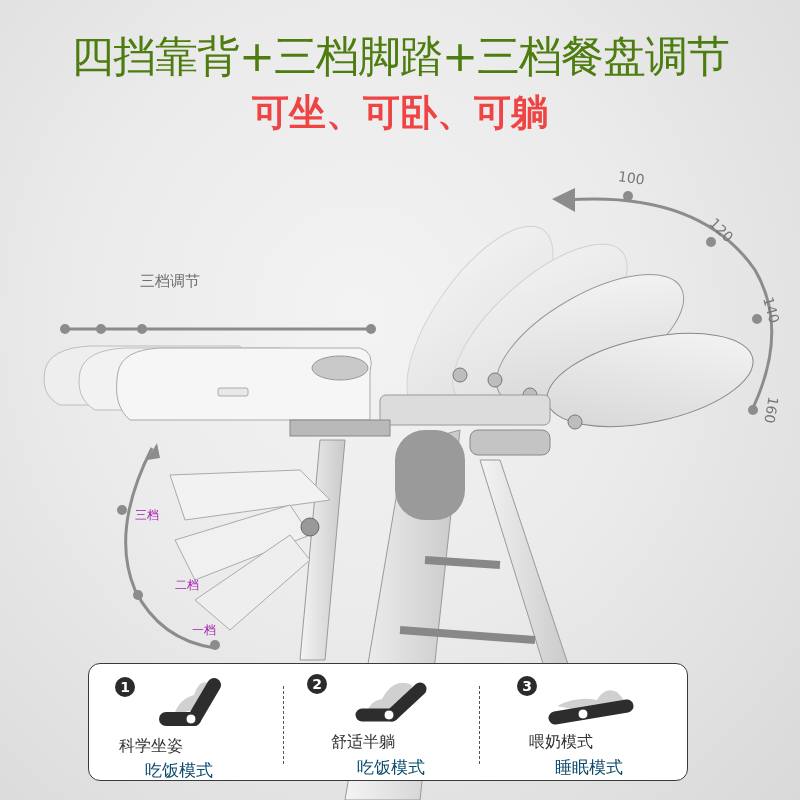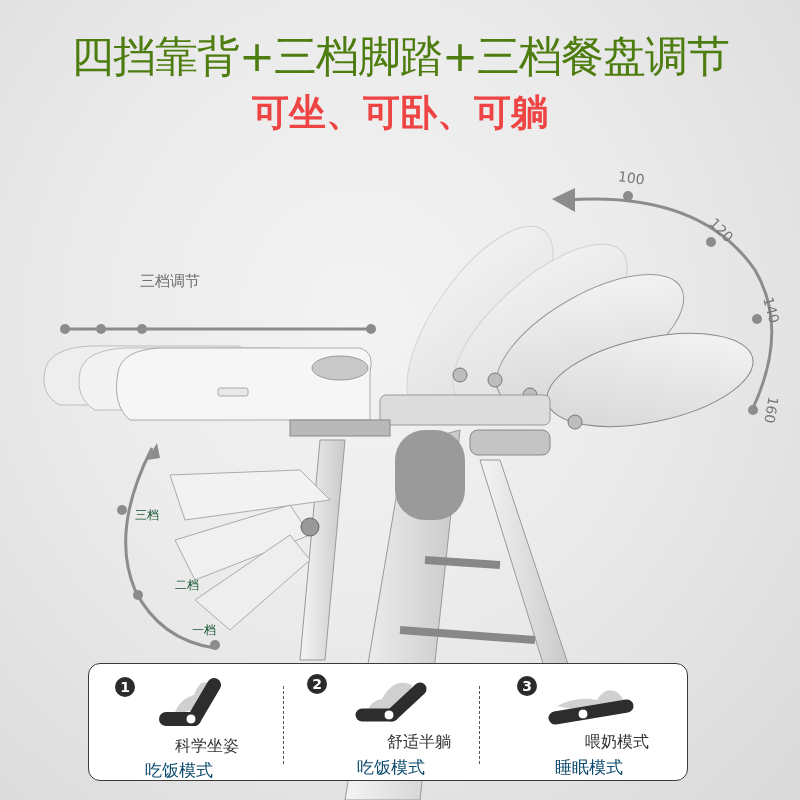--- a/index.html
+++ b/index.html
@@ -6,28 +6,28 @@
   body { width:800px; height:800px; overflow:hidden; position:relative;
          background: radial-gradient(ellipse at 45% 40%, #f3f3f3 0%, #ebebeb 45%, #d9d9d9 100%);
          font-family: "DejaVu Sans", sans-serif; color:#2a2a2a; }
   .title { position:absolute; left:0; width:800px; top:28px; text-align:center;
            font-size:43px; font-weight:normal; color:#4d7c0f; letter-spacing:-1px; }
   .subtitle { position:absolute; left:0; width:800px; top:88px; text-align:center;
               font-size:37px; font-weight:bold; color:#ef4444; }
   .label { position:absolute; color:#6e6e6e; font-size:14px; }
   .tray-label { left:140px; top:272px; font-size:15px; }
   .angle { position:absolute; font-size:14px; color:#777; font-family:"DejaVu Sans", sans-serif; }
-  .gear { position:absolute; font-size:12px; color:#14532d; }
+  .gear { position:absolute; font-size:12px; color:#a21caf; }
   svg.art { position:absolute; left:0; top:0; }
   .card { position:absolute; left:88px; top:663px; width:600px; height:118px;
           background:#fff; border:1.5px solid #3a3a3a; border-radius:12px; box-sizing:border-box; }
   .mode { position:absolute; top:0; width:200px; height:118px; }
   .mode .num { position:absolute; width:20px; height:20px; border-radius:50%; background:#2b2b2b;
                color:#fff; font-size:14px; font-weight:bold; text-align:center; line-height:20px; }
-  .mode .name { position:absolute; font-size:16px; color:#333; width:120px; text-align:right; }
+  .mode .name { position:absolute; font-size:16px; color:#333; width:120px; text-align:left; }
   .mode .sub { position:absolute; font-size:17px; color:#0c4a6e; width:120px; text-align:center; }
   .divider { position:absolute; top:22px; height:78px; border-left:1.5px dashed #555; }
 </style>
 </head>
 <body>
 
 <div class="title">四挡靠背+三档脚踏+三档餐盘调节</div>
 <div class="subtitle">可坐、可卧、可躺</div>
 
 <svg class="art" width="800" height="800">

